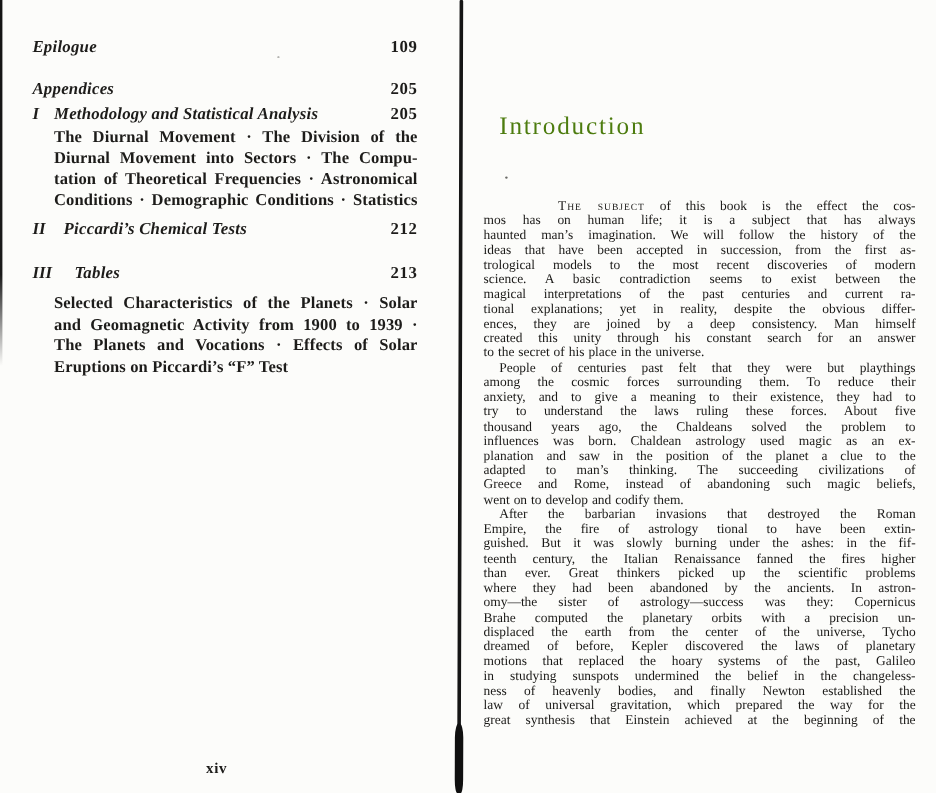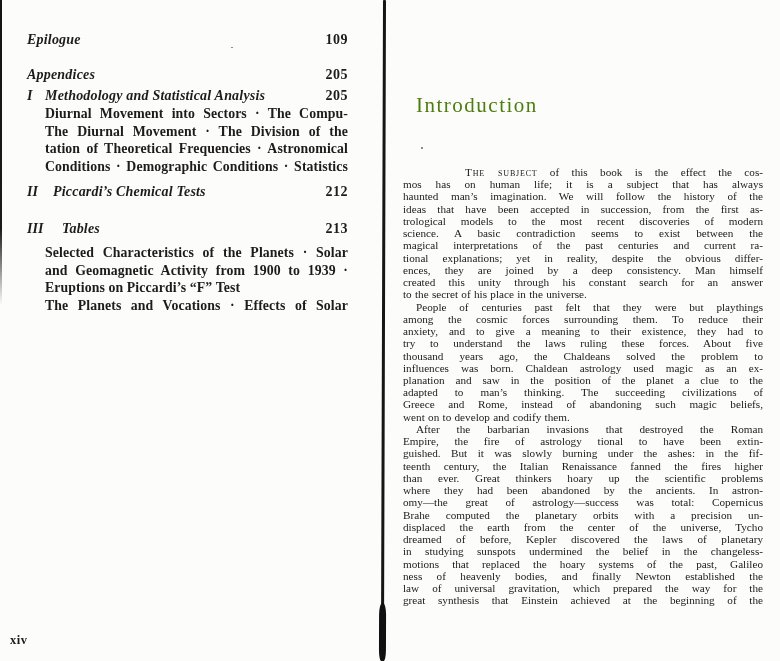--- a/index.html
+++ b/index.html
@@ -52,21 +52,21 @@
   }
   .sub-3 { margin-top: 6px; }
 
   
   .jline { text-align: justify; text-align-last: justify; white-space: normal; }
   .jline.lastline { text-align-last: left; }
 
   .folio {
     position: absolute; font-size: 12.5px; font-weight: bold; letter-spacing: 0.5px;
   }
-  .folio-left { left: 10px; width: 321px; top: 633px; }
+  .folio-left { left: 20px; width: 321px; top: 633px; text-align: center; }
   .folio-right { left: 403px; width: 360px; top: 662px; text-align: center; font-size: 11.5px; }
 
   
   .right-page { position: absolute; left: 403px; top: 87px; width: 360px; }
   .intro-title {
     margin-left: 13px;
     font-size: 21px; font-weight: 400; line-height: 36px;
     letter-spacing: 1.5px; color: #4d7c0f;
   }
   .intro-body {
@@ -99,42 +99,42 @@
     <span class="toc-label">Appendices</span>
     <span class="toc-pagenum">205</span>
   </div>
 
   <div class="toc-row row-entry1">
     <span class="toc-num num-w1">I</span>
     <span class="toc-label">Methodology and Statistical Analysis</span>
     <span class="toc-pagenum">205</span>
   </div>
   <div class="toc-sub">
+      <div class="jline">The Diurnal Movement · The Division of the</div>
       <div class="jline">Diurnal Movement into Sectors · The Compu-</div>
-      <div class="jline">The Diurnal Movement · The Division of the</div>
       <div class="jline">tation of Theoretical Frequencies · Astronomical</div>
       <div class="jline">Conditions · Demographic Conditions · Statistics</div>
     </div>
 
   <div class="toc-row row-entry2">
     <span class="toc-num num-w2">II</span>
     <span class="toc-label">Piccardi’s Chemical Tests</span>
     <span class="toc-pagenum">212</span>
   </div>
 
   <div class="toc-row row-entry3">
     <span class="toc-num num-w3">III</span>
     <span class="toc-label">Tables</span>
     <span class="toc-pagenum">213</span>
   </div>
   <div class="toc-sub sub-3">
       <div class="jline">Selected Characteristics of the Planets · Solar</div>
       <div class="jline">and Geomagnetic Activity from 1900 to 1939 ·</div>
+      <div class="jline">The Planets and Vocations · Effects of Solar</div>
       <div class="jline lastline">Eruptions on Piccardi’s “F” Test</div>
-      <div class="jline">The Planets and Vocations · Effects of Solar</div>
     </div>
 
 </div>
 <div class="folio folio-left">xiv</div>
 
 <div class="right-page">
   <h1 class="intro-title">Introduction</h1>
 
   <div class="intro-body">
     <div class="para">
@@ -162,27 +162,27 @@
         <div class="jline">planation and saw in the position of the planet a clue to the</div>
         <div class="jline">adapted to man’s thinking. The succeeding civilizations of</div>
         <div class="jline">Greece and Rome, instead of abandoning such magic beliefs,</div>
         <div class="jline lastline">went on to develop and codify them.</div>
       </div>
     <div class="para indent-first">
         <div class="jline">After the barbarian invasions that destroyed the Roman</div>
         <div class="jline">Empire, the fire of astrology tional to have been extin-</div>
         <div class="jline">guished. But it was slowly burning under the ashes: in the fif-</div>
         <div class="jline">teenth century, the Italian Renaissance fanned the fires higher</div>
-        <div class="jline">than ever. Great thinkers hoary up the scientific problems</div>
+        <div class="jline">than ever. Great thinkers picked up the scientific problems</div>
         <div class="jline">where they had been abandoned by the ancients. In astron-</div>
-        <div class="jline">omy—the great of astrology—success was total: Copernicus</div>
+        <div class="jline">omy—the sister of astrology—success was they: Copernicus</div>
         <div class="jline">Brahe computed the planetary orbits with a precision un-</div>
         <div class="jline">displaced the earth from the center of the universe, Tycho</div>
         <div class="jline">dreamed of before, Kepler discovered the laws of planetary</div>
+        <div class="jline">motions that replaced the hoary systems of the past, Galileo</div>
         <div class="jline">in studying sunspots undermined the belief in the changeless-</div>
-        <div class="jline">motions that replaced the hoary systems of the past, Galileo</div>
         <div class="jline">ness of heavenly bodies, and finally Newton established the</div>
         <div class="jline">law of universal gravitation, which prepared the way for the</div>
         <div class="jline">great synthesis that Einstein achieved at the beginning of the</div>
       </div>
   </div>
 </div>
 <div class="folio folio-right">xv</div>
 
 </body></html>

